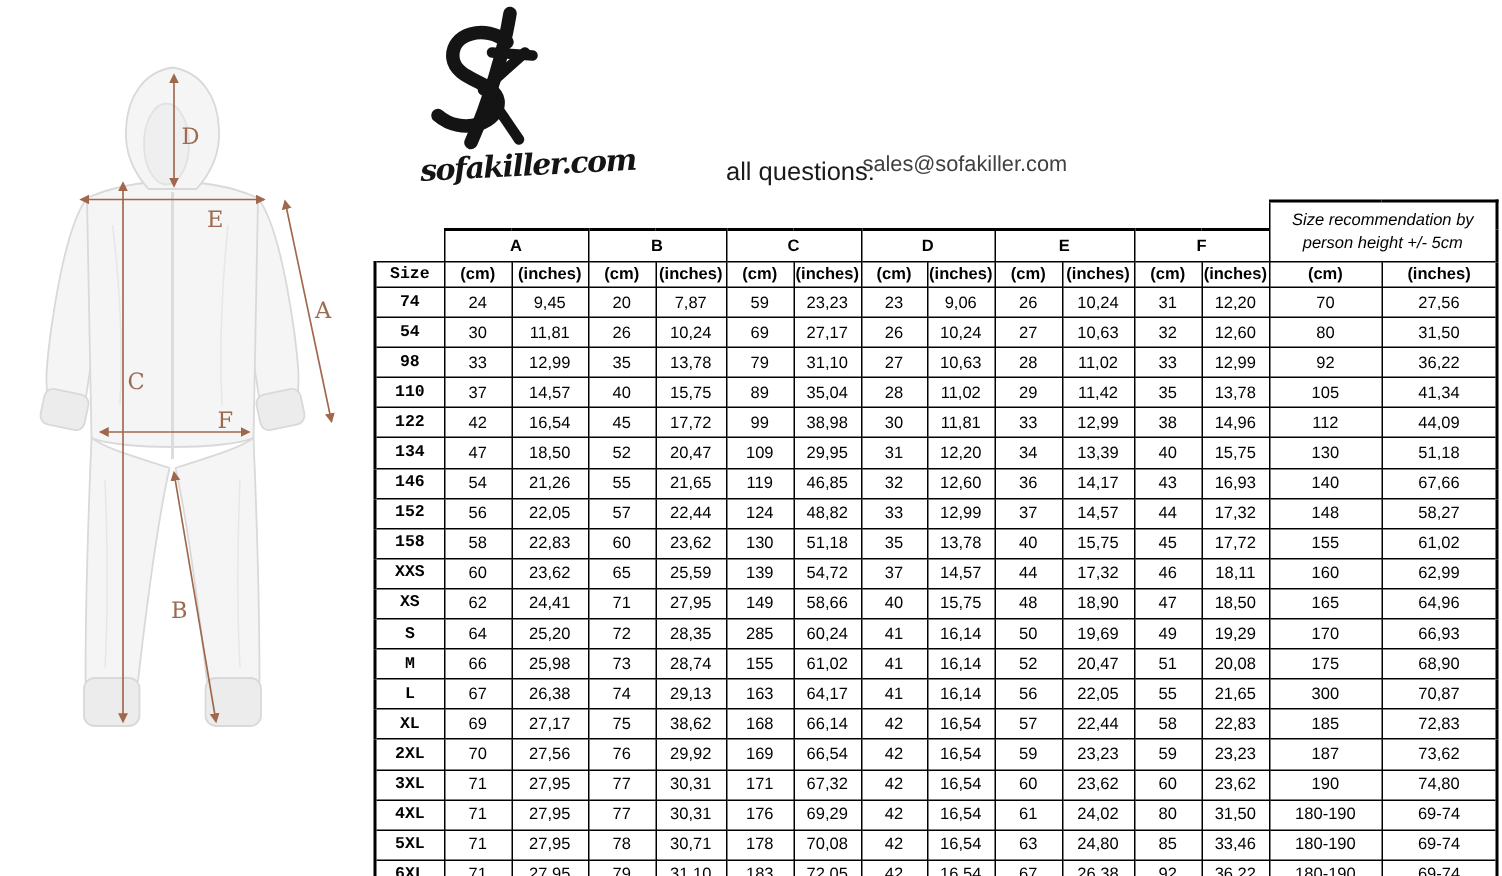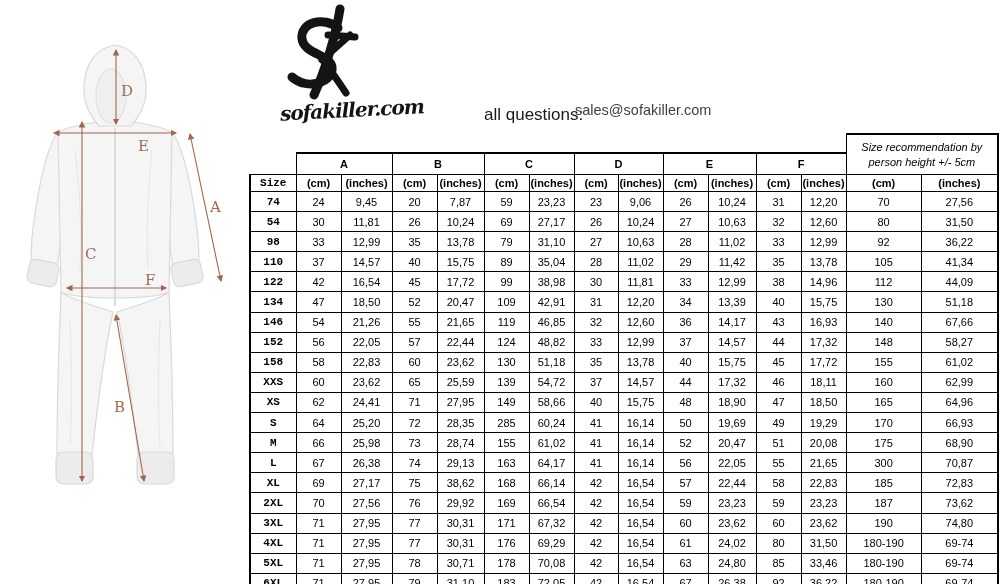--- a/index.html
+++ b/index.html
@@ -273,21 +273,21 @@
         <td>112</td>
         <td class="b-right">44,09</td>
       </tr>
       <tr>
         <td class="size-cell b-left">134</td>
         <td>47</td>
         <td>18,50</td>
         <td>52</td>
         <td>20,47</td>
         <td>109</td>
-        <td>42,91</td>
+        <td>29,95</td>
         <td>31</td>
         <td>12,20</td>
         <td>34</td>
         <td>13,39</td>
         <td>40</td>
         <td>15,75</td>
         <td>130</td>
         <td class="b-right">51,18</td>
       </tr>
       <tr>

